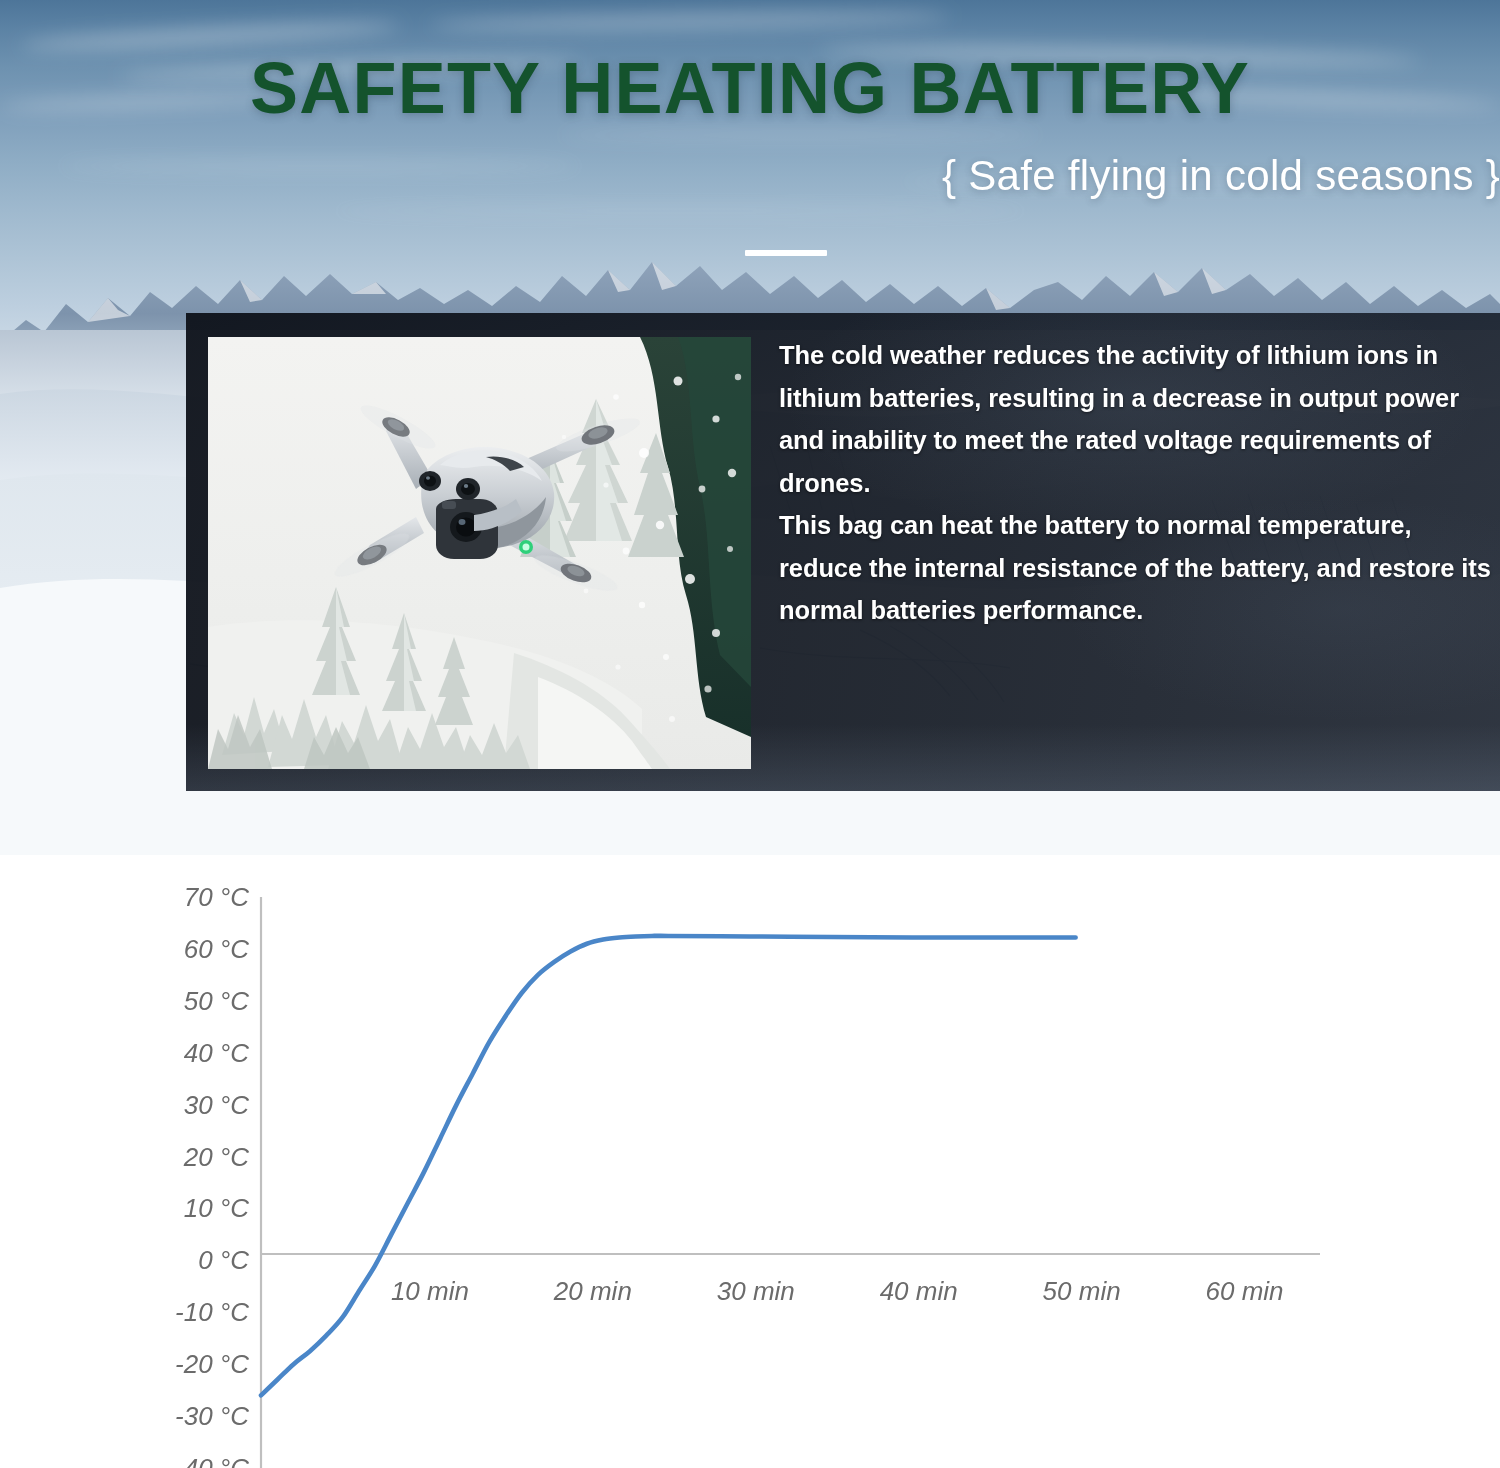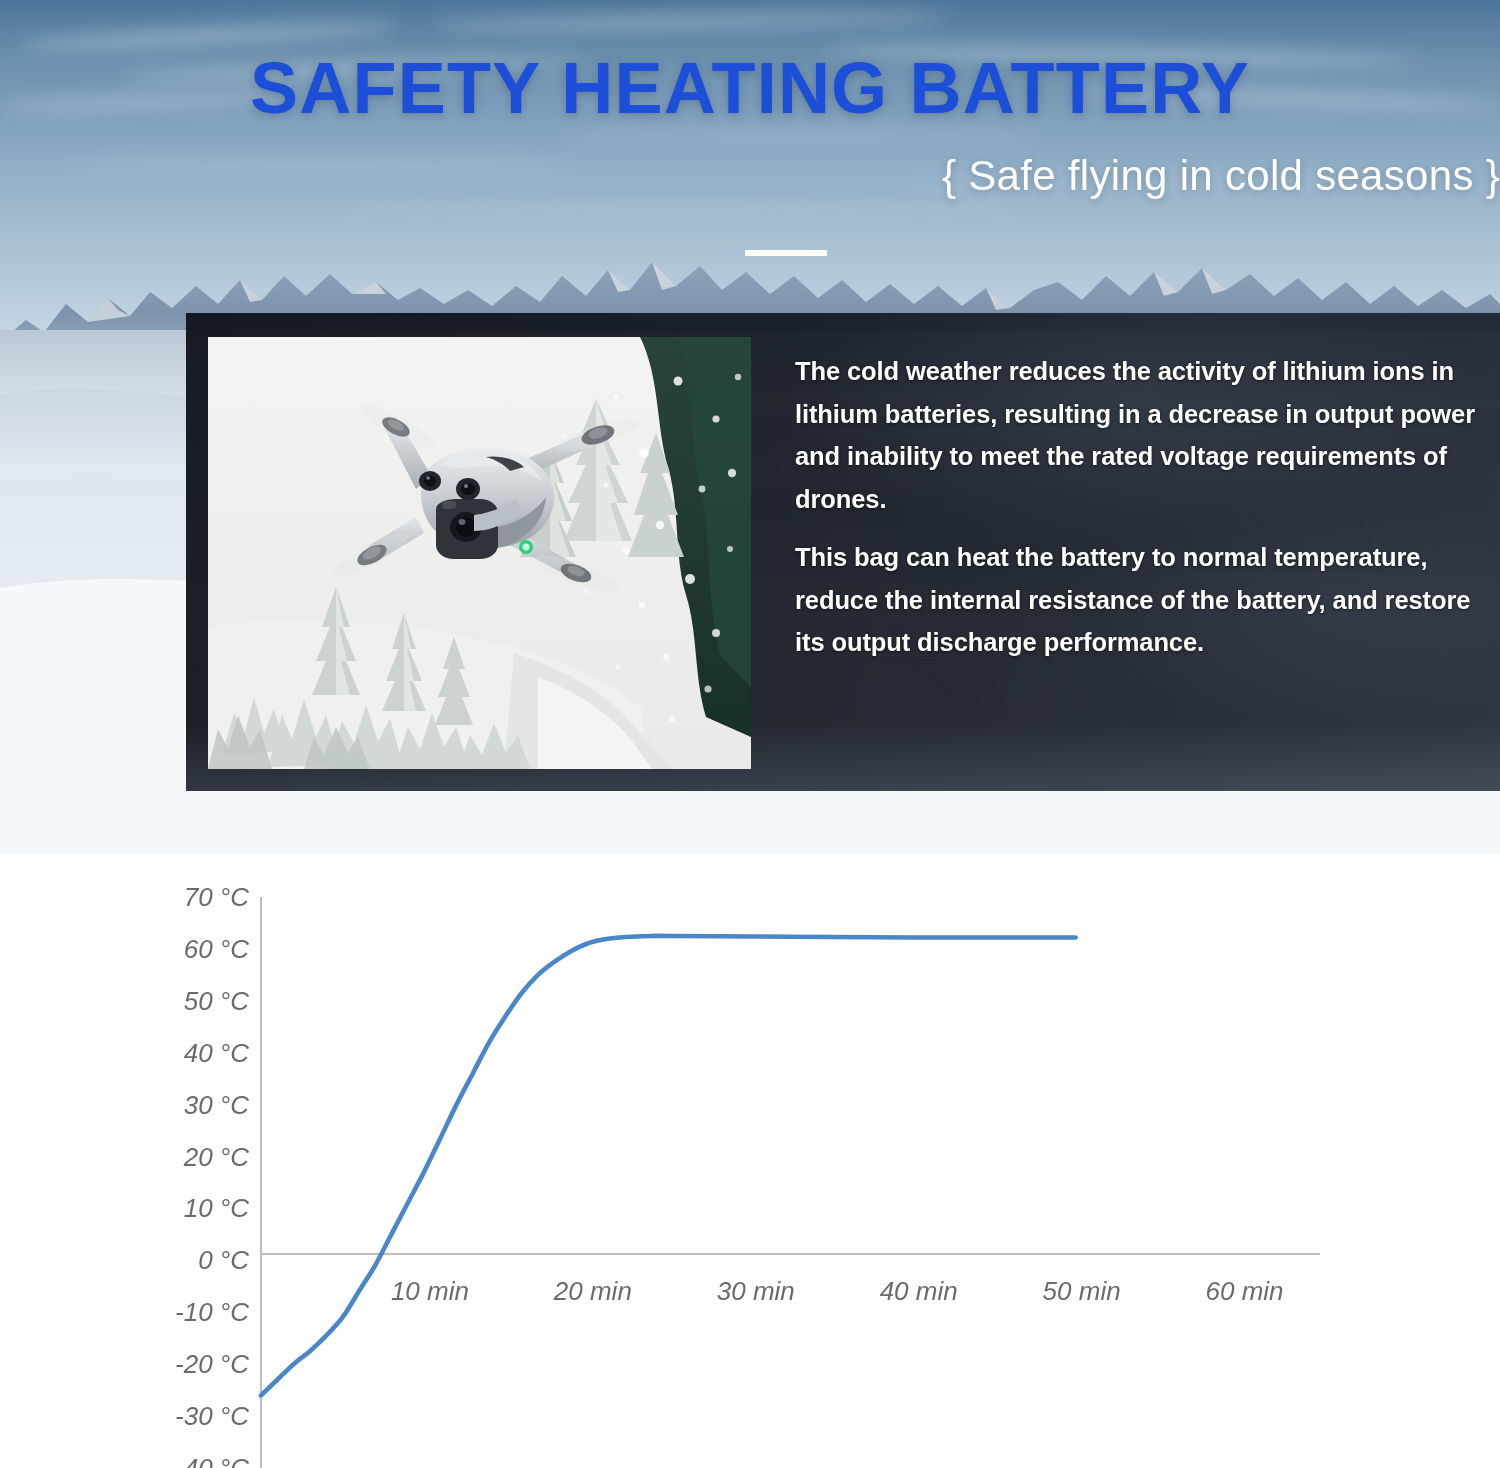--- a/index.html
+++ b/index.html
@@ -74,21 +74,21 @@
       #f4f7fa 75%,
       #eef2f7 100%);
   }
   .snowfield svg { position:absolute; left:0; top:0; }
 
   .hero-title {
     position: absolute;
     left: 0; top: 52px;
     width: 1500px;
     text-align: center;
-    color: #1d4ed8;
+    color: #14532d;
     font-size: 72px;
     font-weight: 700;
     letter-spacing: 1.2px;
     line-height: 1;
     text-shadow: 0 2px 8px rgba(40,60,80,.30);
     font-family: "Liberation Sans", sans-serif;
   }
   .hero-subtitle {
     position: absolute;
     left: 0; top: 152px;
@@ -144,21 +144,21 @@
     left: 779px; top: 334px;
     width: 716px;
     color: #ffffff;
     font-size: 25.5px;
     line-height: 42.5px;
     font-weight: 600;
     letter-spacing: -0.1px;
     text-shadow: 0 1px 3px rgba(0,0,0,.55);
     z-index: 3;
   }
-  .body-text p { margin: 16px; }
+  .body-text p { margin: 0; }
 
   
   .chart {
     position: absolute;
     left: 0; top: 855px;
     width: 1500px; height: 613px;
     background: #ffffff;
     font-style: italic;
   }
   .chart svg { display: block; }
@@ -414,21 +414,21 @@
           <circle cx="464" cy="382" r="3" opacity=".6"></circle>
             <circle cx="356" cy="100" r="2.2" opacity=".5"></circle>
           <circle cx="530" cy="40" r="3.2" opacity=".7"></circle>
             <circle cx="410" cy="330" r="2.6" opacity=".55"></circle>
         </g>
       </svg>
     </div>
 
     <div class="body-text">
       <p>The cold weather reduces the activity of lithium ions in lithium batteries, resulting in a decrease in output power and inability to meet the rated voltage requirements of drones.</p>
-      <p>This bag can heat the battery to normal temperature, reduce the internal resistance of the battery, and restore its output discharge performance.</p>
+      <p>This bag can heat the battery to normal temperature, reduce the internal resistance of the battery, and restore its normal batteries performance.</p>
     </div>
   </section>
 
   <section class="chart">
     <svg id="chart-svg" width="1500" height="613" viewBox="0 0 1500 613">
       <g id="y-axis-ticks">
           <text class="ylabel" x="249" y="51">70 °C</text>
           <text class="ylabel" x="249" y="102.9090909090909">60 °C</text>
           <text class="ylabel" x="249" y="154.8181818181818">50 °C</text>
           <text class="ylabel" x="249" y="206.72727272727272">40 °C</text>

